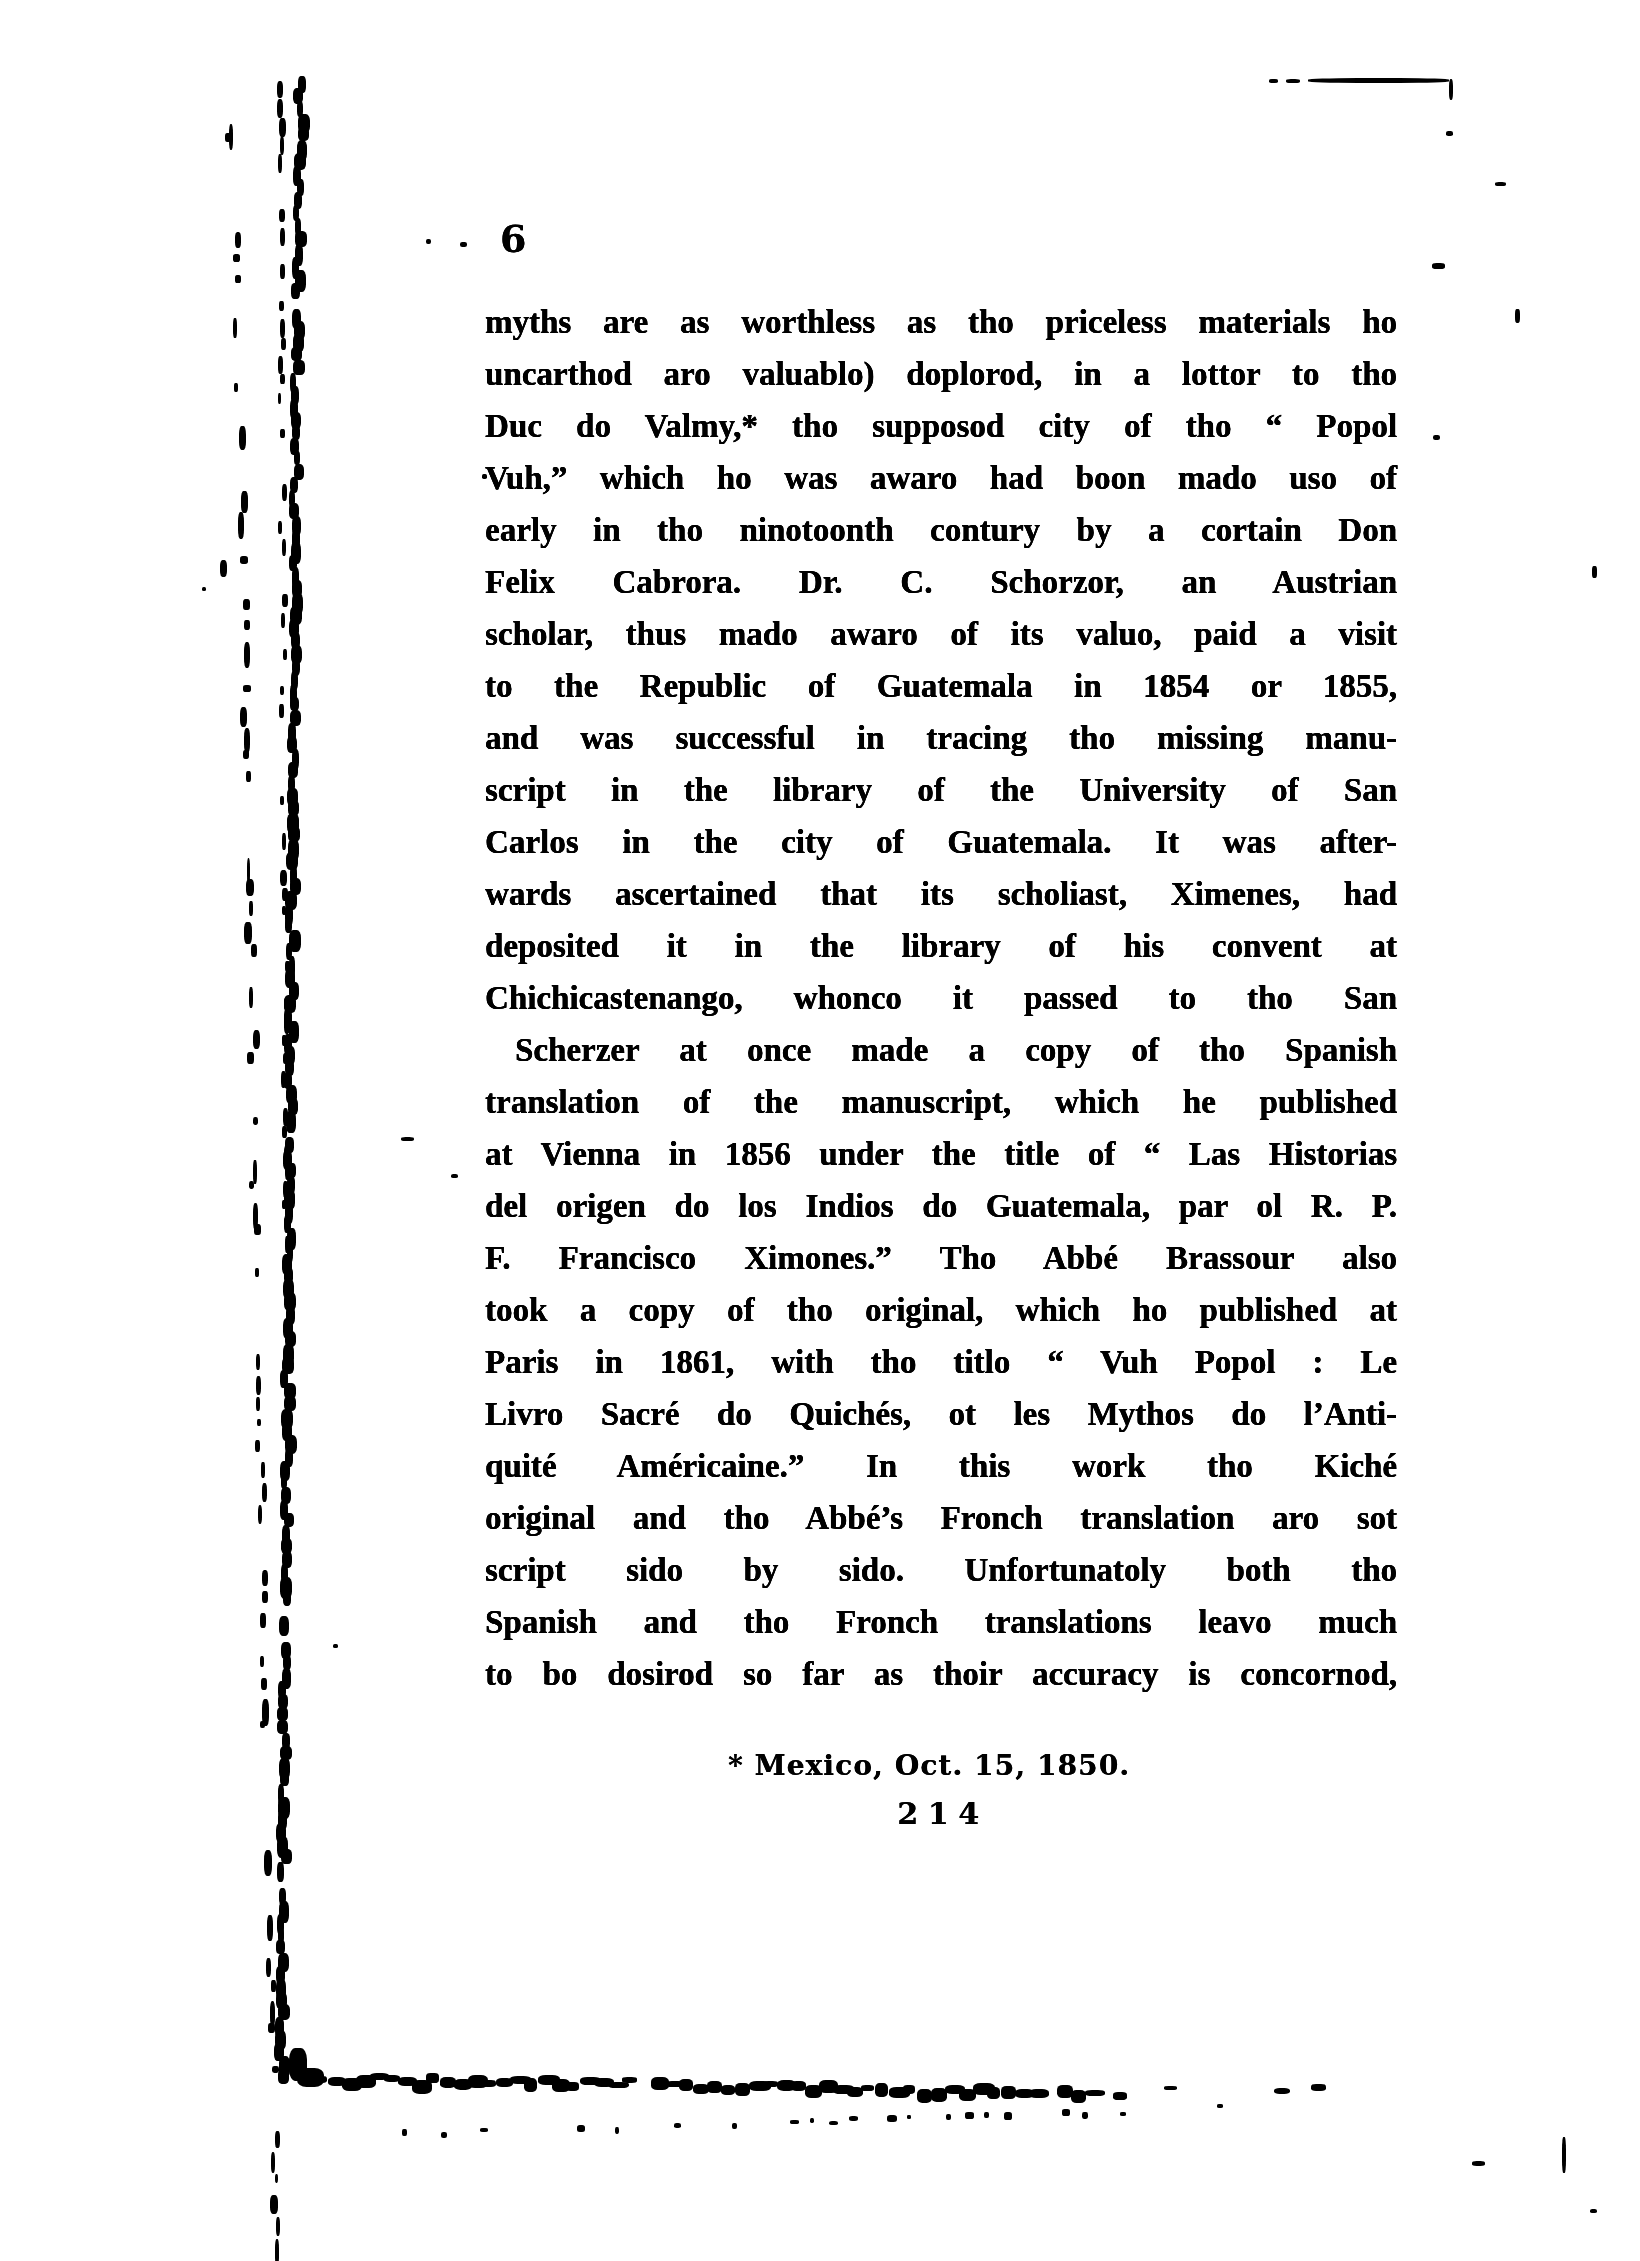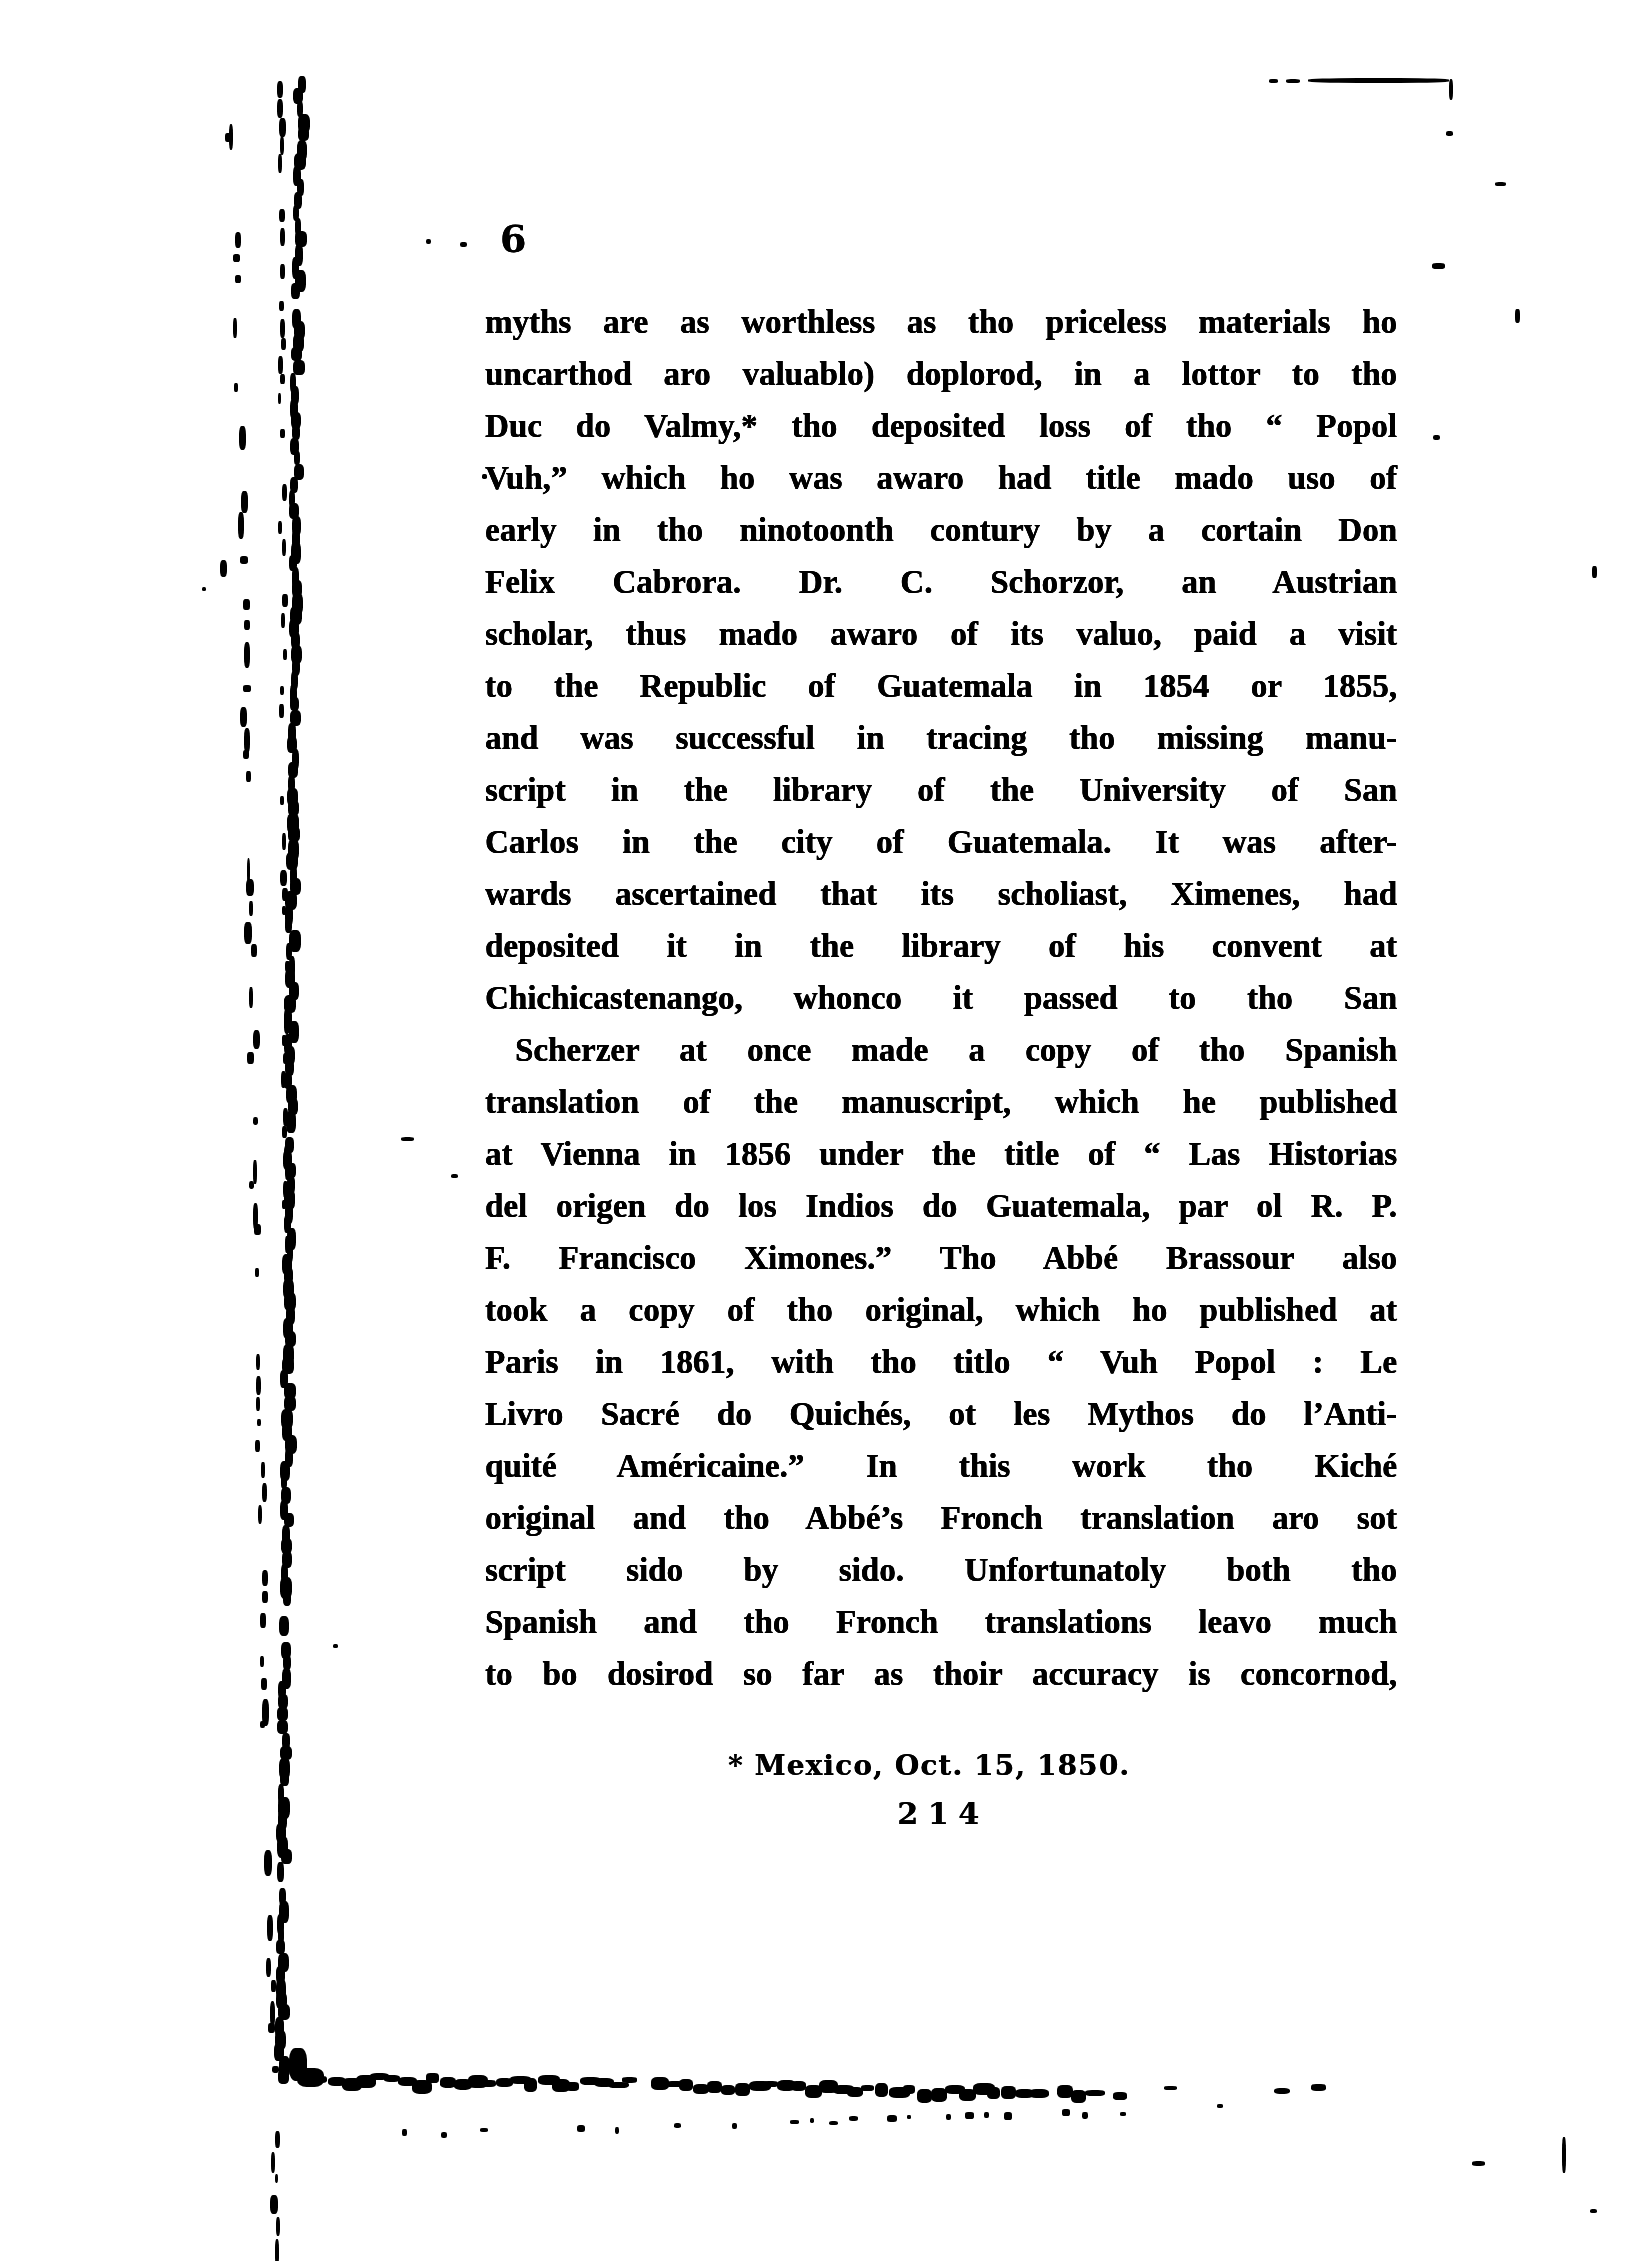--- a/index.html
+++ b/index.html
@@ -406,22 +406,22 @@
       <div class="art" style="left: 1590px; top: 2209px; width: 6.5px; height: 4.3px;"></div>
     </div>
 
   <span id="hdr-num">6</span>
 
 
   <div id="text-block">
       <div class="para">
         <div class="line">myths are as worthless as tho priceless materials ho</div>
         <div class="line">uncarthod aro valuablo) doplorod, in a lottor to tho</div>
-        <div class="line">Duc do Valmy,* tho deposited loss of tho “ Popol</div>
-        <div class="line">Vuh,” which ho was awaro had title mado uso of</div>
+        <div class="line">Duc do Valmy,* tho supposod city of tho “ Popol</div>
+        <div class="line">Vuh,” which ho was awaro had boon mado uso of</div>
         <div class="line">early in tho ninotoonth contury by a cortain Don</div>
         <div class="line">Felix Cabrora.  Dr. C. Schorzor, an Austrian</div>
         <div class="line">scholar, thus mado awaro of its valuo, paid a visit</div>
         <div class="line">to the Republic of Guatemala in 1854 or 1855,</div>
         <div class="line">and was successful in tracing tho missing manu-</div>
         <div class="line">script in the library of the University of San</div>
         <div class="line">Carlos in the city of Guatemala.  It was after-</div>
         <div class="line">wards ascertained that its scholiast, Ximenes, had</div>
         <div class="line">deposited it in the library of his convent at</div>
         <div class="line">Chichicastenango, whonco it passed to tho San</div>

